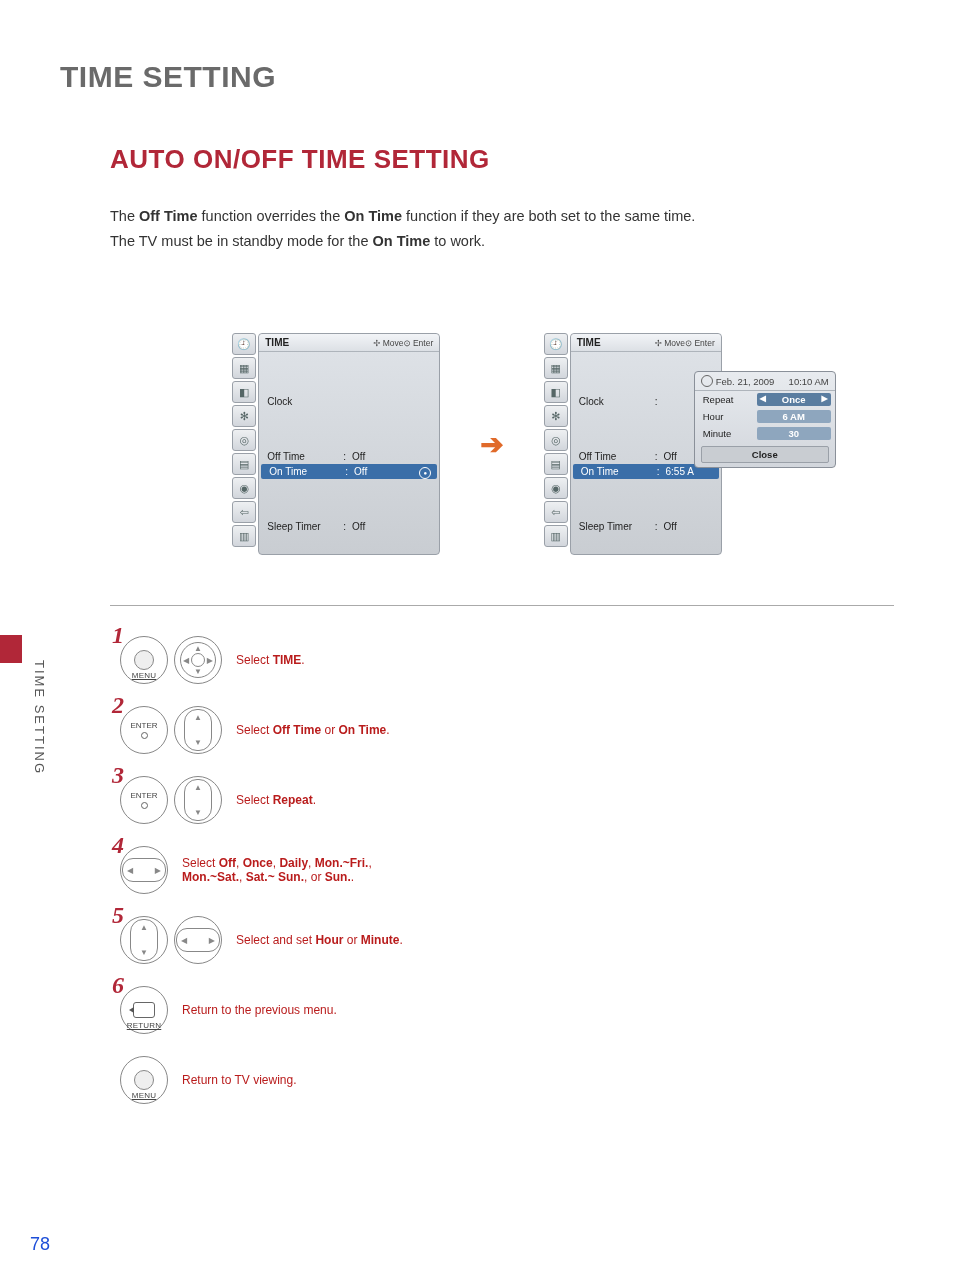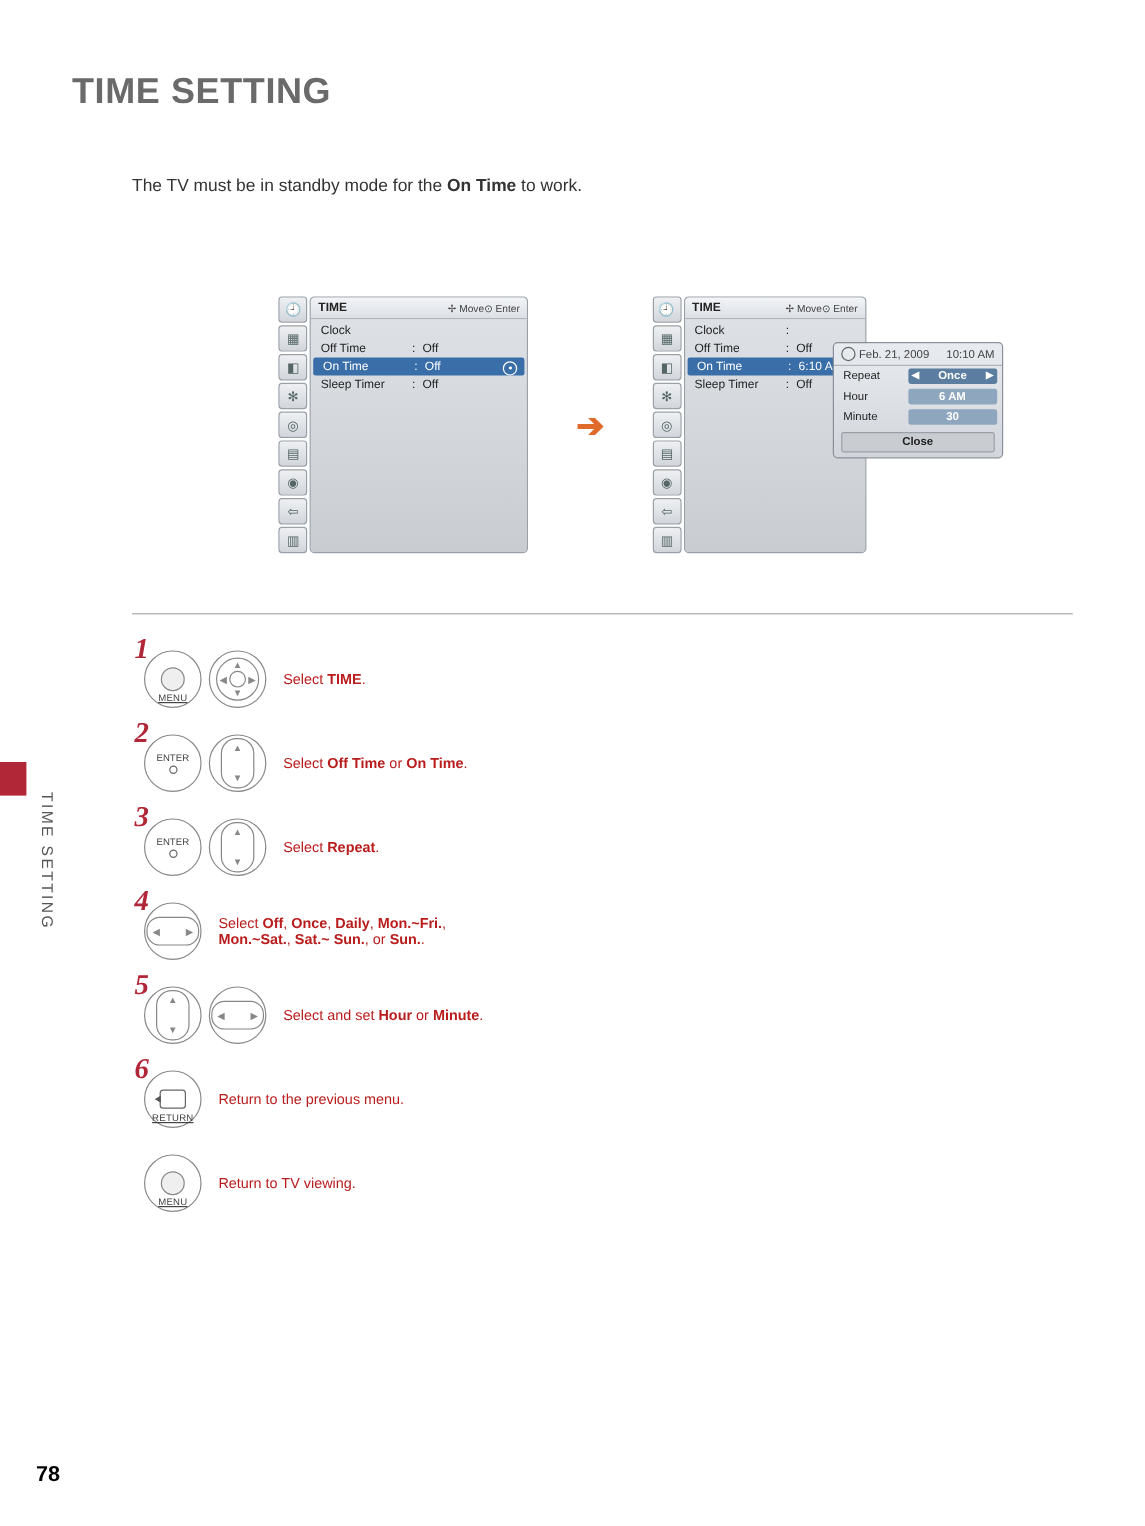--- a/index.html
+++ b/index.html
@@ -88,21 +88,21 @@
     display:flex;align-items:center;justify-content:space-between;
     padding: 3px 6px;
     border-bottom: 1px solid #aeb4bb;
     font-weight:700;
     background: linear-gradient(#f2f4f7,#dce0e5);
     border-top-left-radius:4px;border-top-right-radius:4px;
   }
   .osd-head .hint { font-weight: 400; font-size: 8.5px; color:#444; display:flex; gap:0;}
   .osd-rows { padding: 2px 0 20px 0;}
   .osd-row {
-    display:flex;gap:6px;padding:2px 8px;font-size:10px;
+    display:flex;gap:6px;padding:2px 8px;font-size:10px;margin-top:40px;
   }
   .osd-row.selected {
     background: #3a6ea8;
     color:#fff;
     border-radius:2px;
     margin:0 2px;
     position:relative;
   }
   .osd-row .lbl{width:70px;}
   .osd-row .sep{}
@@ -232,33 +232,37 @@
   .remote-btn.return .ret::before{
     content:"";position:absolute;left:-5px;top:4px;
     border-top:3px solid transparent;border-bottom:3px solid transparent;
     border-right:5px solid #555;
   }
 
   .step-text{font-size:12px;color:#b91c1c;}
   .step-text b{font-weight:700;}
 
   .page-number{
-    position:absolute; left:30px; bottom:33px;
-    font-size:18px; font-weight:700; color:#000000;
+    position:absolute; left:30px; bottom:17px;
+    font-size:18px; font-weight:400; color:#1d4ed8;
   }
 </style>
 </head>
 <body>
 
 <div class="page">
 
   <div class="main-title">TIME SETTING</div>
 
+  <div class="sub-title">AUTO ON/OFF TIME SETTING</div>
 
   <div class="intro">
+    <p>
+      <span>The </span><b>Off Time</b><span> function overrides the </span><b>On Time</b><span> function if they are both set to the same time.</span>
+    </p>
     <p>
       <span>The TV must be in standby mode for the </span><b>On Time</b><span> to work.</span>
     </p>
   </div>
 
   <div class="screens-row">
 
     <div class="osd">
       <div class="osd-iconcol">
         <div class="osd-icon">🕘</div>
@@ -331,21 +335,21 @@
             <span class="sep">:</span>
           </div>
           <div class="osd-row">
             <span class="lbl">Off Time</span>
             <span class="sep">:</span>
             <span class="val">Off</span>
           </div>
           <div class="osd-row selected">
             <span class="lbl">On Time</span>
             <span class="sep">:</span>
-            <span class="val">6:10 A</span>
+            <span class="val">6:55 A</span>
           </div>
           <div class="osd-row">
             <span class="lbl">Sleep Timer</span>
             <span class="sep">:</span>
             <span class="val">Off</span>
           </div>
         </div>
       </div>
 
       <div class="popup">

